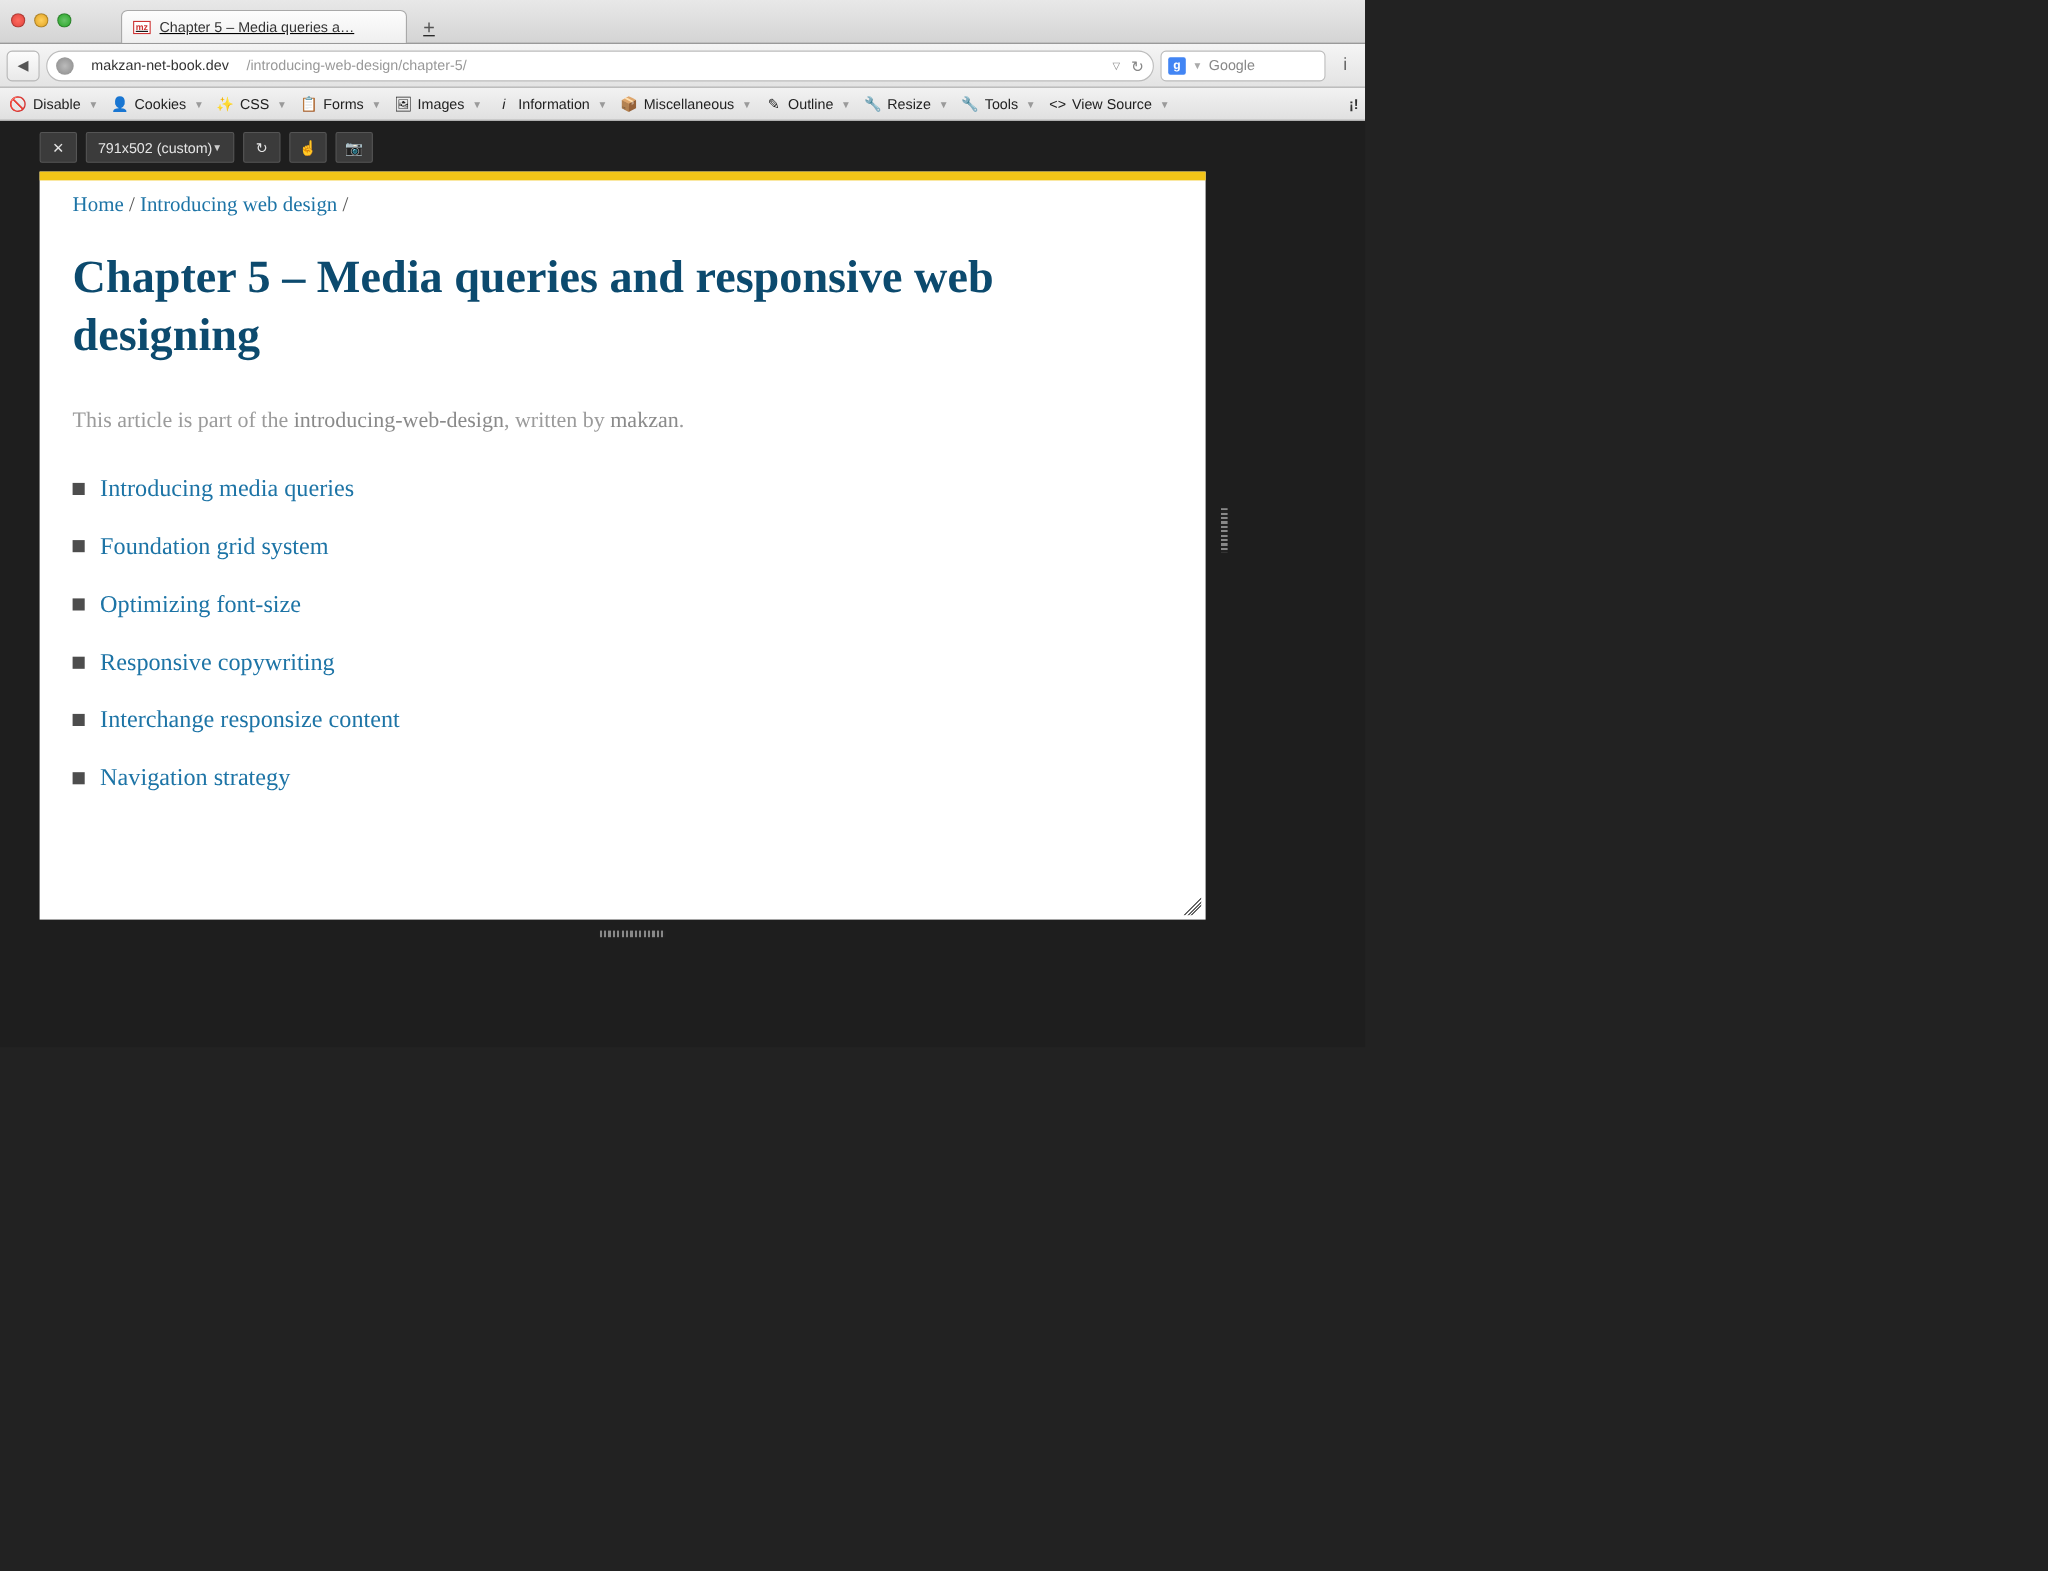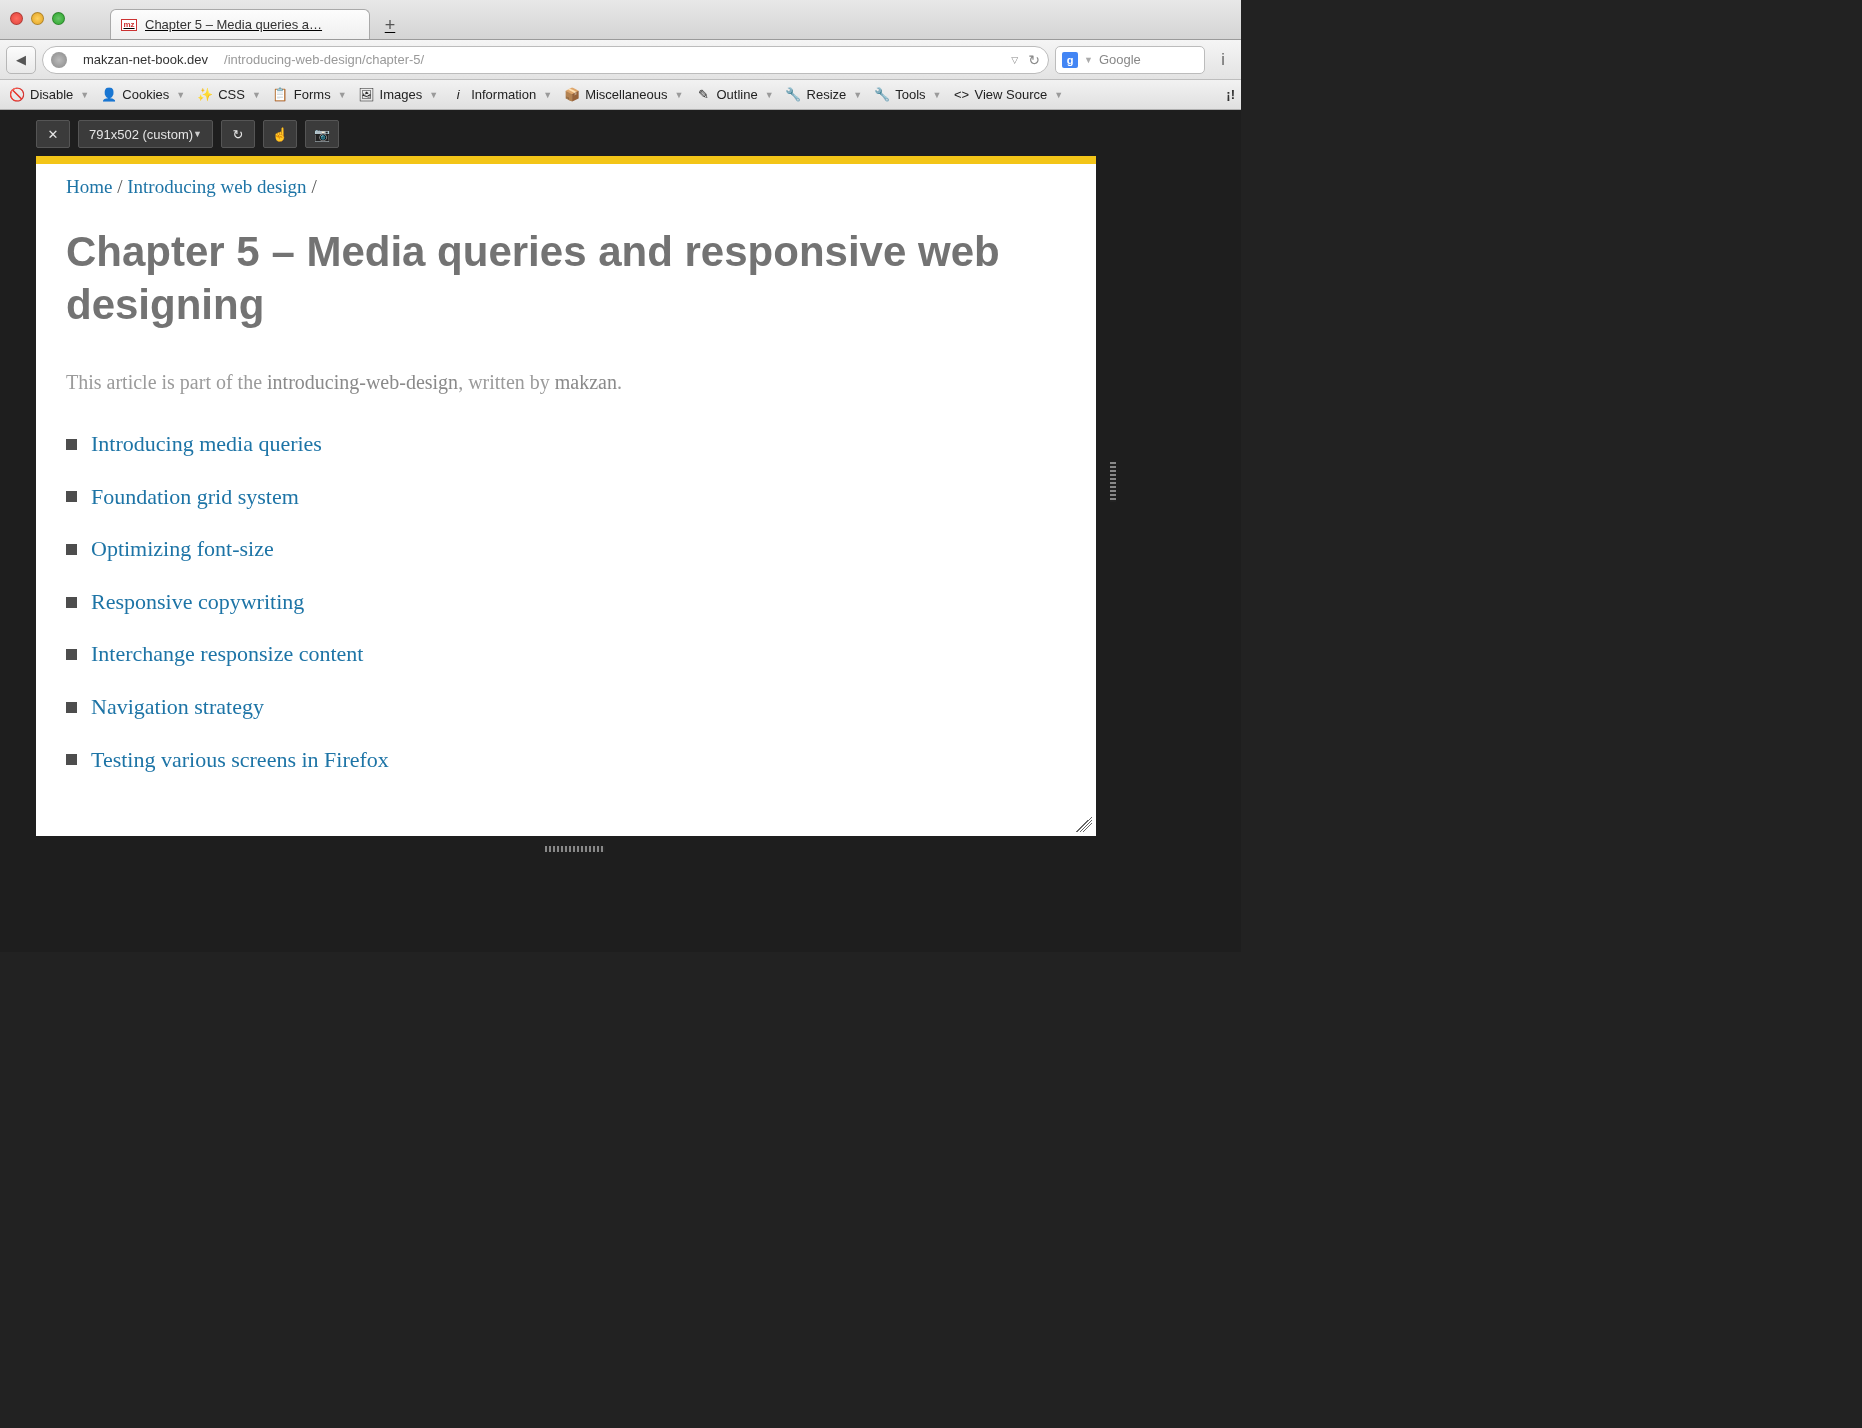--- a/index.html
+++ b/index.html
@@ -188,24 +188,24 @@
     font-family: Georgia, 'Times New Roman', serif;
     color: #444;
     overflow: hidden;
   }
   .page-inner { padding: 12px 30px; }
   .breadcrumb { font-size: 19px; margin-bottom: 28px; }
   .breadcrumb a { color: #1d74a6; text-decoration: none; }
   .breadcrumb .sep { color: #555; }
 
   .page h1 {
-    font-family: Liberation Sans, sans-serif;
+    font-family: Liberation Serif, serif;
     font-size: 42px;
     font-weight: 700;
-    color: #737373;
+    color: #0c4a6e;
     line-height: 1.25;
     margin-bottom: 40px;
     text-shadow: 1px 1px 0 #fff;
   }
   .meta { color: #9b9b9b; font-size: 20px; margin-bottom: 36px; }
   .meta .strong { color: #8a8a8a; }
 
   ul.toc { list-style: none; }
   ul.toc li {
     font-size: 22px;
@@ -378,21 +378,18 @@
             </li>
           <li>
               <a href="#">Responsive copywriting</a>
             </li>
           <li>
               <a href="#">Interchange responsize content</a>
             </li>
           <li>
               <a href="#">Navigation strategy</a>
             </li>
-          <li>
-              <a href="#">Testing various screens in Firefox</a>
-            </li>
         </ul>
 
       </div>
     </div>
   </div>
 </div>
 
 </body></html>

